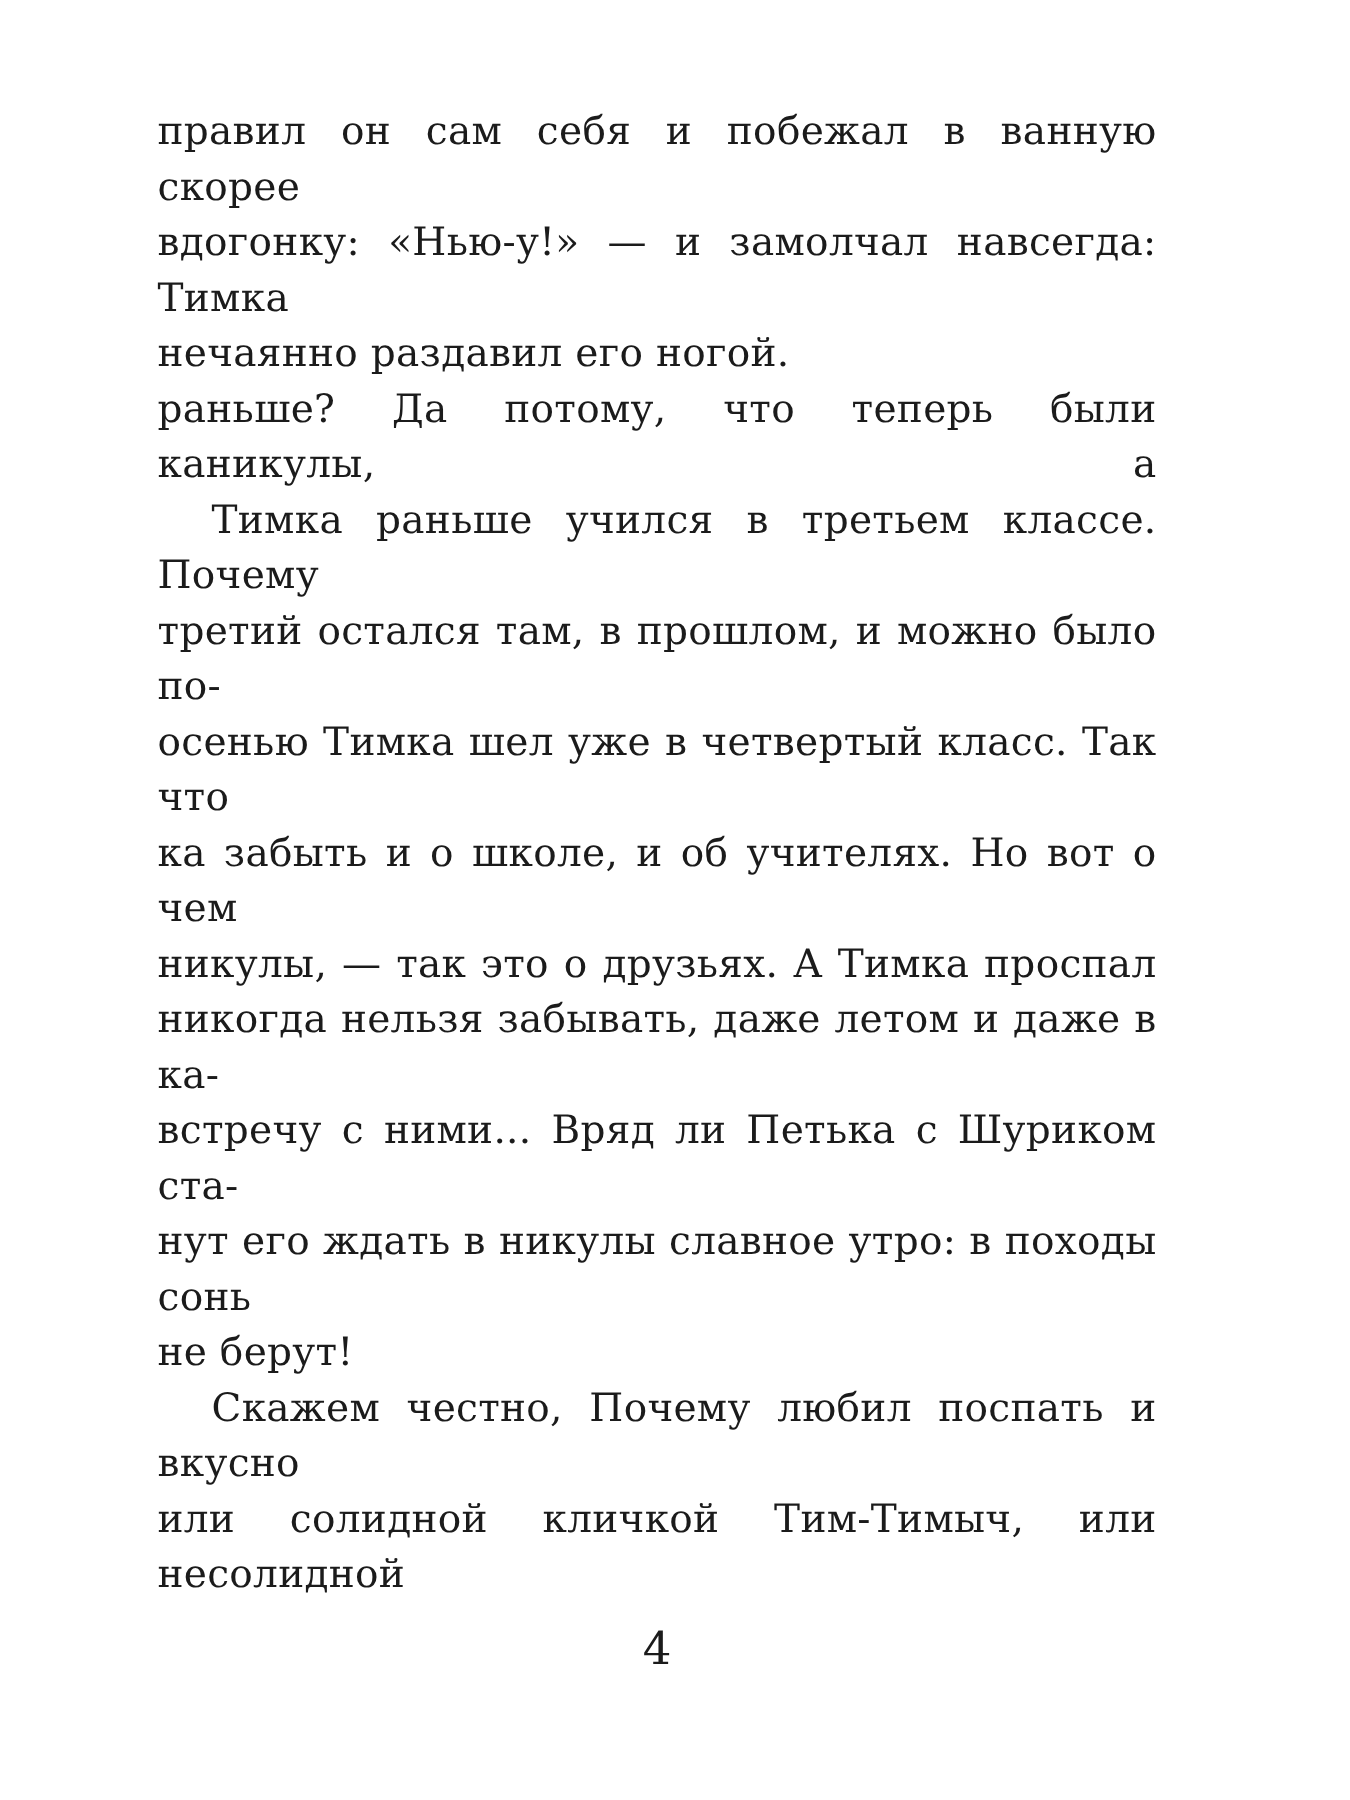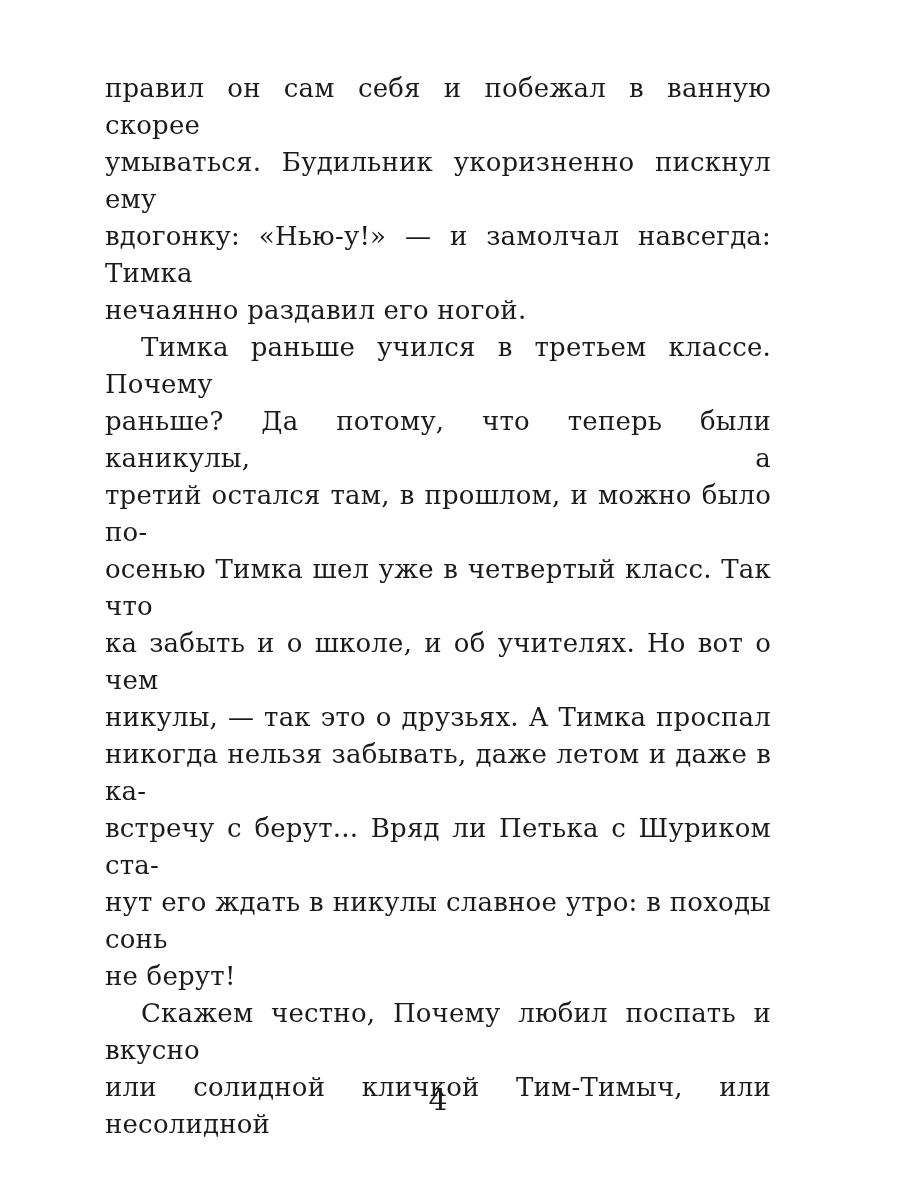--- a/index.html
+++ b/index.html
@@ -52,33 +52,32 @@
     color: #1b1b1b;
   }
 </style>
 </head>
 <body>
 
 <div class="page">
   <div class="text-column">
       <div class="paragraph">
         <div class="line">правил он сам себя и побежал в ванную скорее</div>
-        <div class="line">умываться. Будильник укоризненно пискнул ему</div>
         <div class="line">вдогонку: «Нью-у!» — и замолчал навсегда: Тимка</div>
         <div class="line line-last">нечаянно раздавил его ногой.</div>
       </div>
       <div class="paragraph">
+        <div class="line">раньше? Да потому, что теперь были каникулы, а</div>
         <div class="line line-indent">Тимка раньше учился в третьем классе. Почему</div>
-        <div class="line">раньше? Да потому, что теперь были каникулы, а</div>
         <div class="line">третий остался там, в прошлом, и можно было по-</div>
         <div class="line">осенью Тимка шел уже в четвертый класс. Так что</div>
         <div class="line">ка забыть и о школе, и об учителях. Но вот о чем</div>
         <div class="line">никулы, — так это о друзьях. А Тимка проспал</div>
         <div class="line">никогда нельзя забывать, даже летом и даже в ка-</div>
-        <div class="line">встречу с берут... Вряд ли Петька с Шуриком ста-</div>
+        <div class="line">встречу с ними... Вряд ли Петька с Шуриком ста-</div>
         <div class="line">нут его ждать в никулы славное утро: в походы сонь</div>
         <div class="line line-last">не берут!</div>
       </div>
       <div class="paragraph">
         <div class="line line-indent">Скажем честно, Почему любил поспать и вкусно</div>
         <div class="line">или солидной кличкой Тим-Тимыч, или несолидной</div>
       </div>
     </div>
   <div class="page-number">4</div>
 </div>

